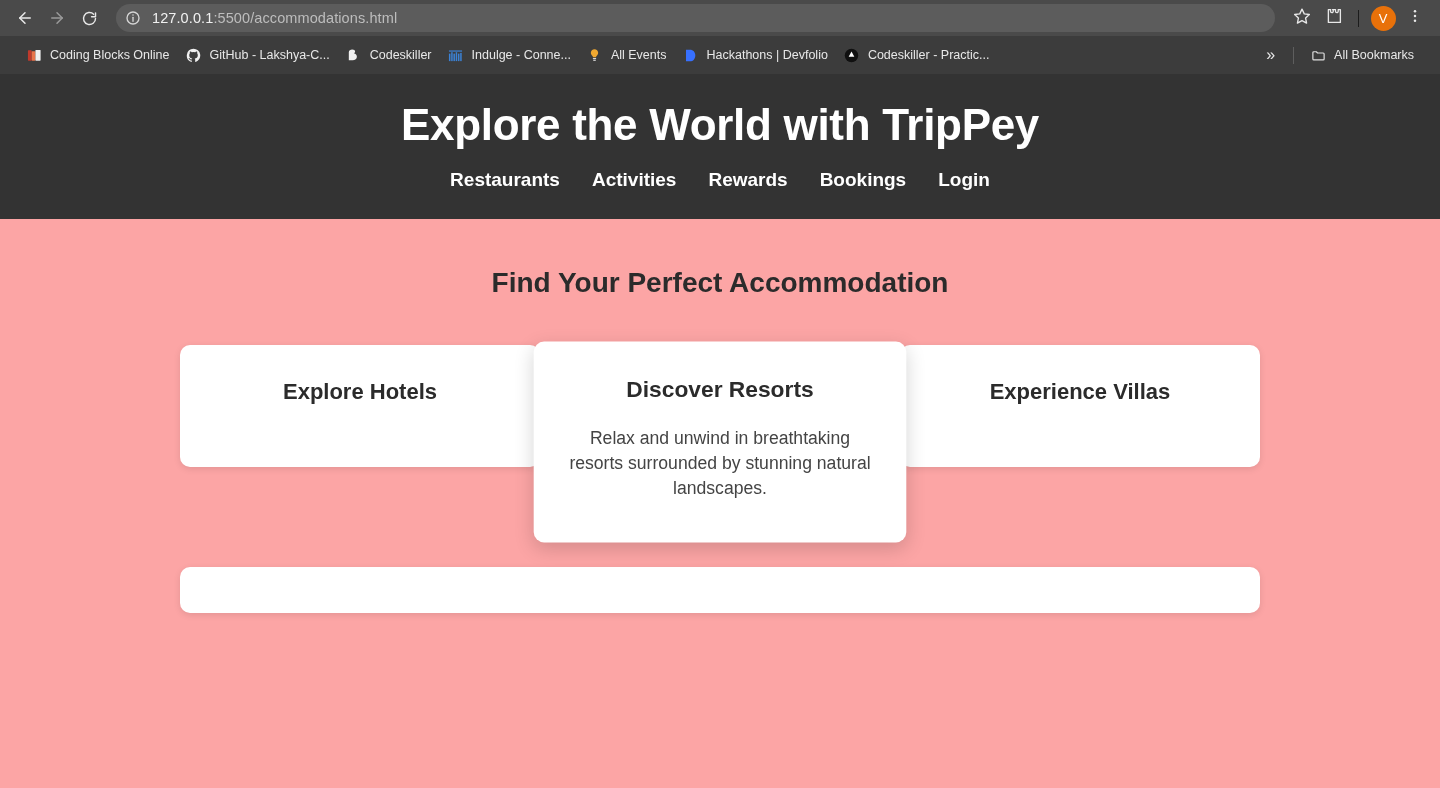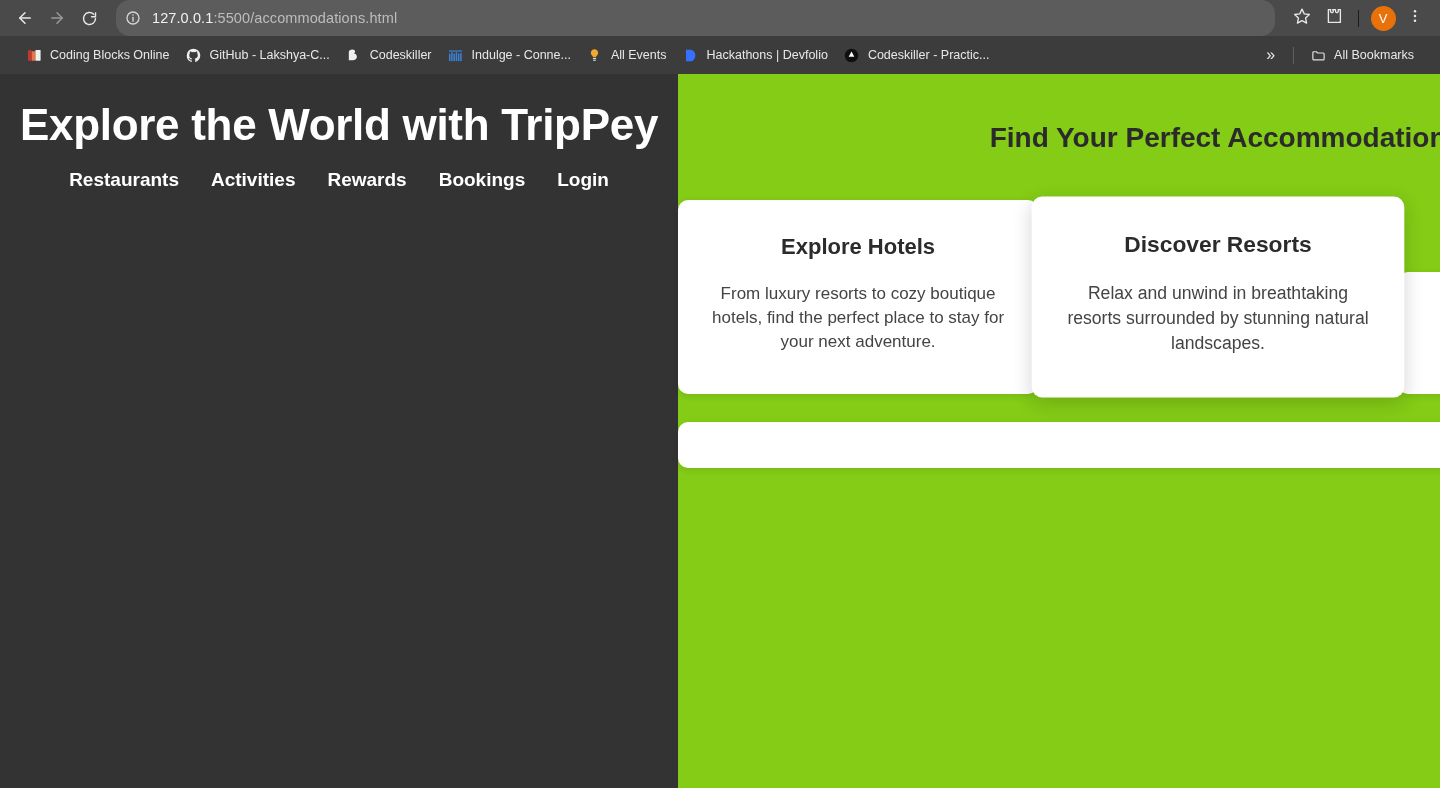--- a/index.html
+++ b/index.html
@@ -30,21 +30,21 @@
     display: flex;
     align-items: center;
     justify-content: center;
     border-radius: 50%;
     flex: none;
   }
   .nav-btn svg { display: block; }
 
   .omnibox {
     flex: 1;
-    height: 36px;
+    height: 28px;
     margin-left: 10px;
     margin-right: 10px;
     background: #5c5c5c;
     border-radius: 14px;
     display: flex;
     align-items: center;
     padding: 0 6px;
     min-width: 0;
   }
 
@@ -141,23 +141,23 @@
     width: 1px; height: 17px;
     background: #5e5e5e;
     margin: 0 8px;
     flex: none;
   }
 
   
   .page {
     height: calc(788px - 74px);
     overflow: hidden;
-    background: #84cc16;
-    display: flex;
-    flex-direction: row;
+    background: #fca5a5;
+    display: flex;
+    flex-direction: column;
   }
 
   .site-header {
     background: #333333;
     color: #ffffff;
     padding: 26px 20px 28px;
     text-align: center;
     flex: none;
   }
 
@@ -192,21 +192,21 @@
     font-size: 28px;
     font-weight: bold;
     color: #2b2b2b;
     margin-bottom: 46px;
   }
 
   .cards {
     width: 1080px;
     margin: 0 auto;
     display: flex;
-    align-items: flex-end;
+    align-items: flex-start;
     justify-content: center;
   }
 
   .card {
     width: 360px;
     flex: none;
     background: #ffffff;
     border-radius: 10px;
     padding: 34px 26px 40px;
     text-align: center;
@@ -435,21 +435,20 @@
   </header>
 
   <main class="main">
 
     <h2 class="section-title">Find Your Perfect Accommodation</h2>
 
     <div class="cards">
 
       <div class="card">
         <div class="card-title">Explore Hotels</div>
-        <div class="card-text">From luxury resorts to cozy boutique hotels, find the perfect place to stay for your next adventure.</div>
       </div>
 
       <div class="card hovered">
         <div class="card-title">Discover Resorts</div>
         <div class="card-text">Relax and unwind in breathtaking resorts surrounded by stunning natural landscapes.</div>
       </div>
 
       <div class="card">
         <div class="card-title">Experience Villas</div>
       </div>

